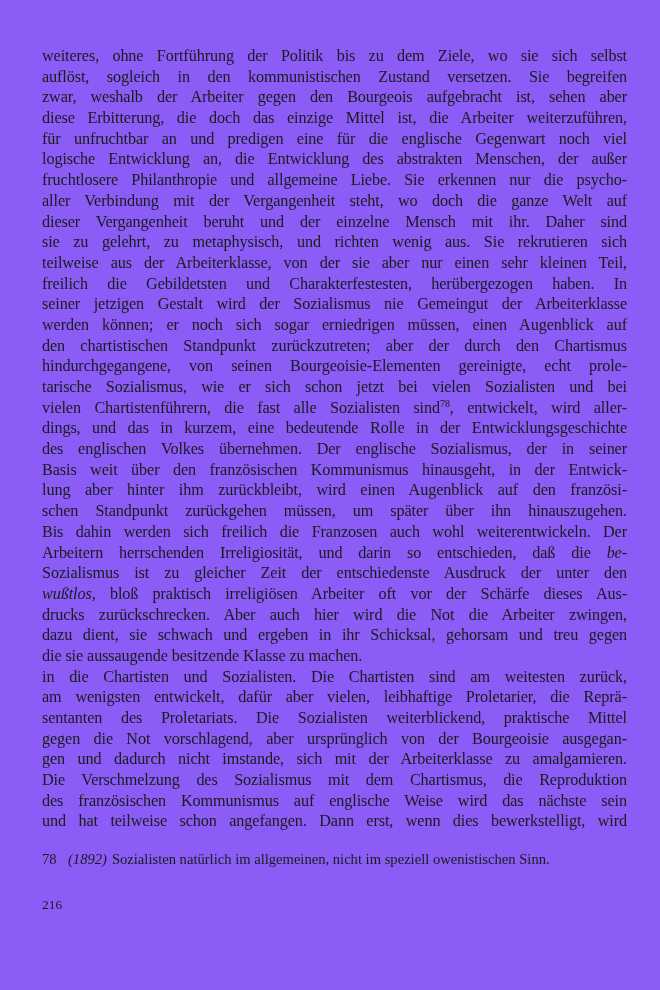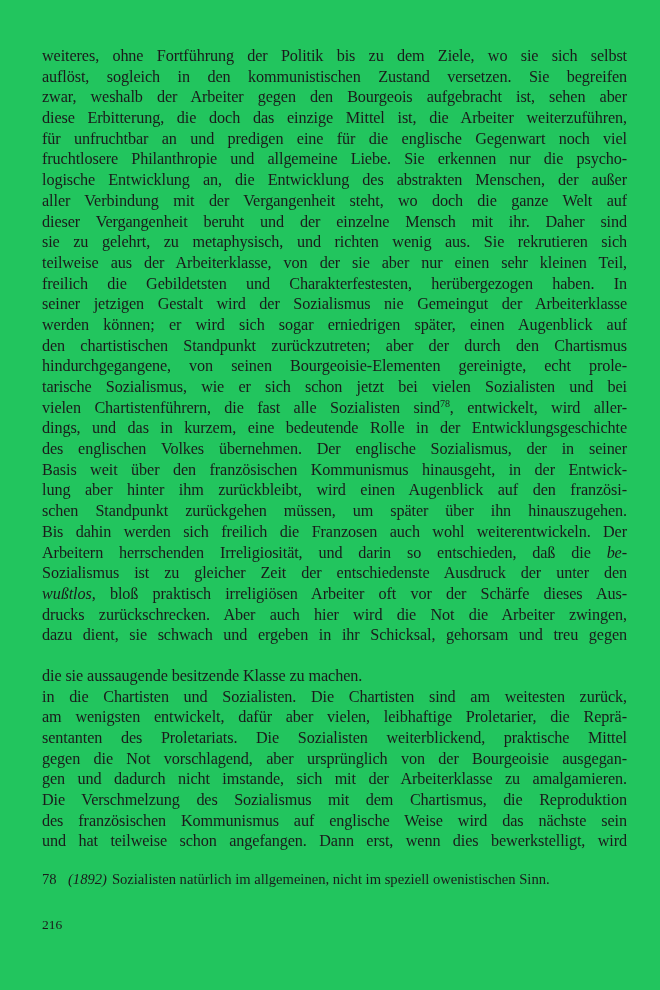--- a/index.html
+++ b/index.html
@@ -12,40 +12,39 @@
     height: 990px;
     font-family: "Liberation Serif", "DejaVu Serif", serif;
     color: #1b1b1b;
     overflow: hidden;
   }
   .page {
     box-sizing: border-box;
     width: 660px;
     height: 990px;
     padding: 46px 33px 0 42px;
-    background: #22c55e;
+    background: #8b5cf6;
   }
   .body-text {
     width: 585px;
   }
   .paragraph { margin: 0; }
   .line {
     font-size: 16.2px;
     line-height: 20.7px;
     letter-spacing: -0.1px;
     text-align: justify;
     text-align-last: justify;
     -moz-text-align-last: justify;
     white-space: normal;
     overflow: hidden;
     height: 20.7px;
   }
   .line.flush-left {
     text-align-last: left;
-    margin-top: 20px;
     -moz-text-align-last: left;
   }
   .line.indent { text-indent: 15px; }
   .italic { font-style: italic; }
   sup {
     font-size: 10px;
     line-height: 0;
     vertical-align: baseline;
     position: relative;
     top: -6px;
@@ -71,29 +70,29 @@
 <body>
 
 <div class="page">
   <div class="body-text">
       <div class="paragraph">
         <div class="line">weiteres, ohne Fortführung der Politik bis zu dem Ziele, wo sie sich selbst</div>
         <div class="line">auflöst, sogleich in den kommunistischen Zustand versetzen. Sie begreifen</div>
         <div class="line">zwar, weshalb der Arbeiter gegen den Bourgeois aufgebracht ist, sehen aber</div>
         <div class="line">diese Erbitterung, die doch das einzige Mittel ist, die Arbeiter weiterzuführen,</div>
         <div class="line">für unfruchtbar an und predigen eine für die englische Gegenwart noch viel</div>
+        <div class="line">logische Entwicklung an, die Entwicklung des abstrakten Menschen, der außer</div>
         <div class="line">fruchtlosere Philanthropie und allgemeine Liebe. Sie erkennen nur die psycho-</div>
-        <div class="line">logische Entwicklung an, die Entwicklung des abstrakten Menschen, der außer</div>
         <div class="line">aller Verbindung mit der Vergangenheit steht, wo doch die ganze Welt auf</div>
         <div class="line">dieser Vergangenheit beruht und der einzelne Mensch mit ihr. Daher sind</div>
         <div class="line">sie zu gelehrt, zu metaphysisch, und richten wenig aus. Sie rekrutieren sich</div>
         <div class="line">teilweise aus der Arbeiterklasse, von der sie aber nur einen sehr kleinen Teil,</div>
         <div class="line">freilich die Gebildetsten und Charakterfestesten, herübergezogen haben. In</div>
         <div class="line">seiner jetzigen Gestalt wird der Sozialismus nie Gemeingut der Arbeiterklasse</div>
-        <div class="line">werden können; er wird sich sogar erniedrigen später, einen Augenblick auf</div>
+        <div class="line">werden können; er noch sich sogar erniedrigen müssen, einen Augenblick auf</div>
         <div class="line">den chartistischen Standpunkt zurückzutreten; aber der durch den Chartismus</div>
         <div class="line">hindurchgegangene, von seinen Bourgeoisie-Elementen gereinigte, echt prole-</div>
         <div class="line">tarische Sozialismus, wie er sich schon jetzt bei vielen Sozialisten und bei</div>
         <div class="line"><span>vielen Chartistenführern, die fast alle Sozialisten sind</span><sup>78</sup><span>, entwickelt, wird aller-</span></div>
         <div class="line">dings, und das in kurzem, eine bedeutende Rolle in der Entwicklungsgeschichte</div>
         <div class="line">des englischen Volkes übernehmen. Der englische Sozialismus, der in seiner</div>
         <div class="line">Basis weit über den französischen Kommunismus hinausgeht, in der Entwick-</div>
         <div class="line">lung aber hinter ihm zurückbleibt, wird einen Augenblick auf den französi-</div>
         <div class="line">schen Standpunkt zurückgehen müssen, um später über ihn hinauszugehen.</div>
         <div class="line">Bis dahin werden sich freilich die Franzosen auch wohl weiterentwickeln. Der</div>

